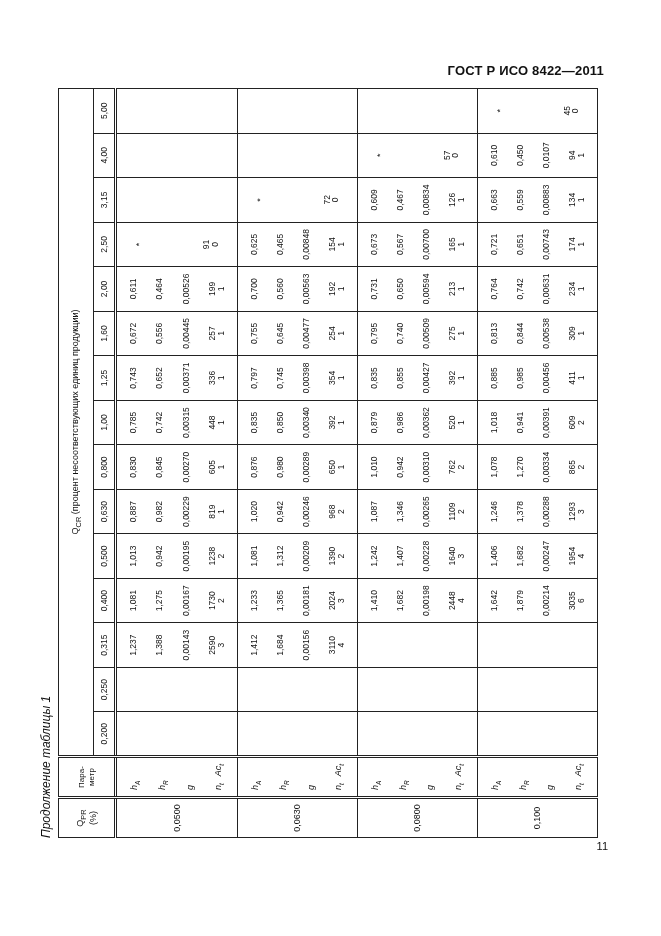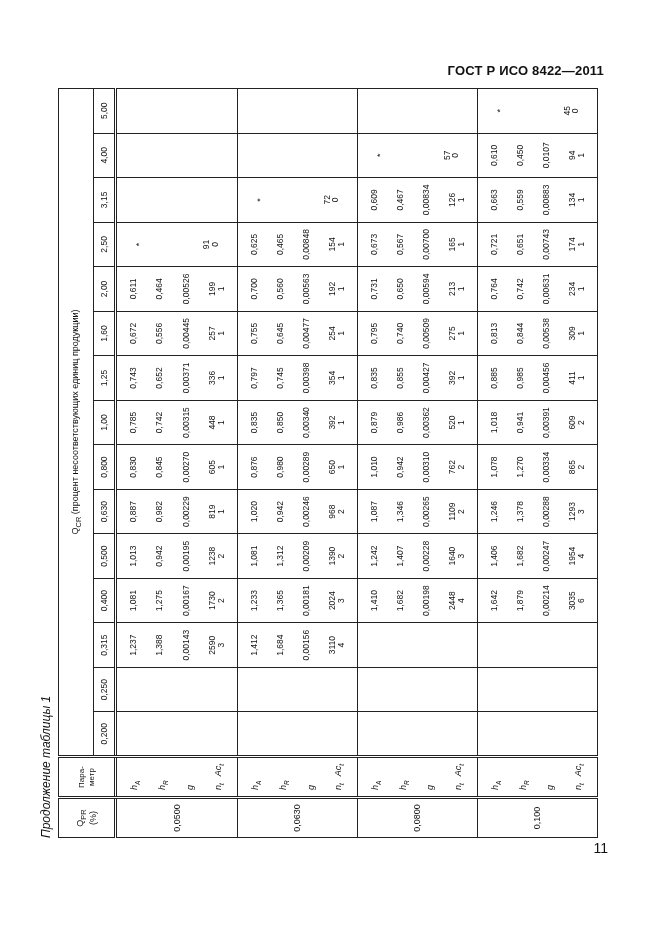--- a/index.html
+++ b/index.html
@@ -1,19 +1,19 @@
 <!DOCTYPE html>
 <html><head>
 <meta charset="utf-8">
 <style>
   html, body { margin:0; padding:0; background:#fff; }
   body { width:661px; height:936px; position:relative; overflow:hidden;
          font-family:"Liberation Sans", sans-serif; color:#111; }
   .doc-header { position:absolute; top:63px; right:57px; font-weight:bold; font-size:13px; letter-spacing:0.2px; }
-  .page-number { position:absolute; top:840px; right:53px; font-size:14px;text-align:right; }
+  .page-number { position:absolute; top:840px; right:53px; font-size:11px;text-align:right; }
   .caption { position:absolute; left:39px; top:838px; transform-origin:0 0; transform:rotate(-90deg);
              font-style:italic; font-size:12px; white-space:nowrap; }
   
   .table-wrap { position:absolute; left:58px; top:838px; width:750px; height:540px;
                 transform-origin:0 0; transform:rotate(-90deg); }
   table { border-collapse:collapse; width:750px; height:540px; table-layout:fixed; font-size:8.5px; }
   td, th { border:1px solid #222; padding:0; font-weight:normal; text-align:center; vertical-align:middle; }
   .dbl-right { border-right:3px double #222; }
   .dbl-bottom { border-bottom:3px double #222; }
   .hdr-qpr { width:38px; }

